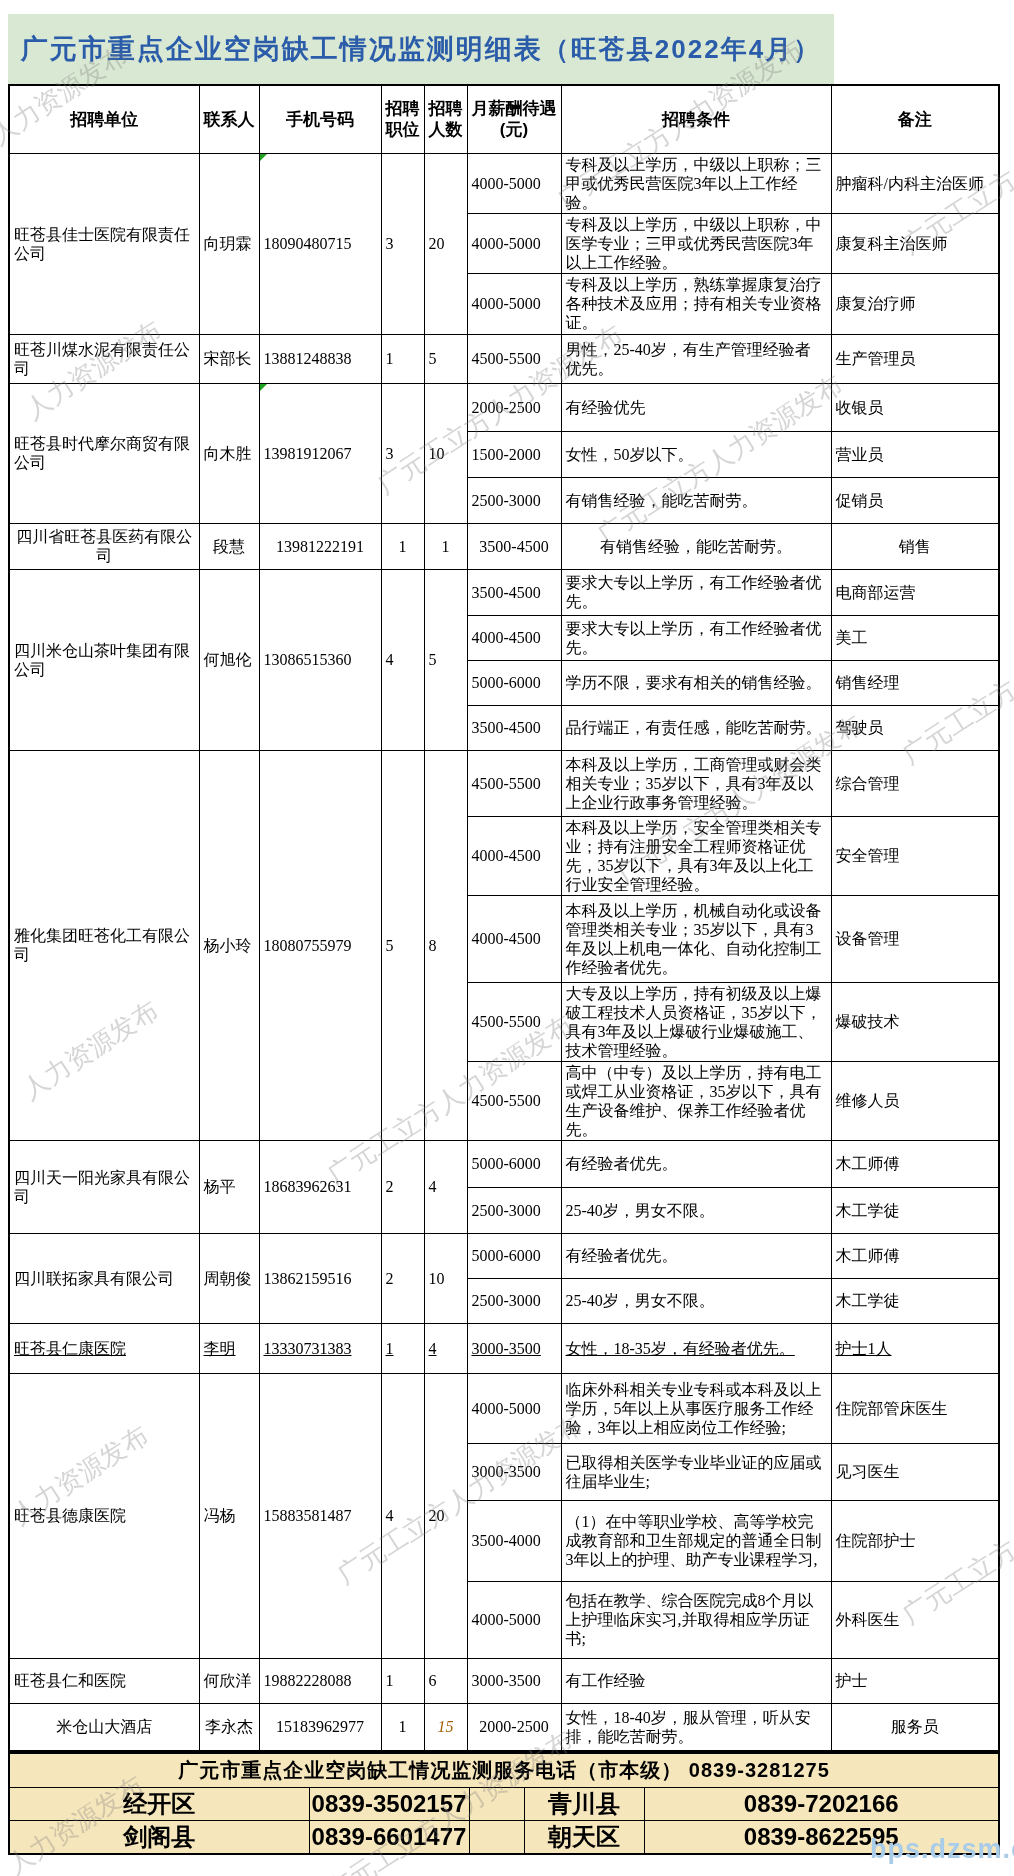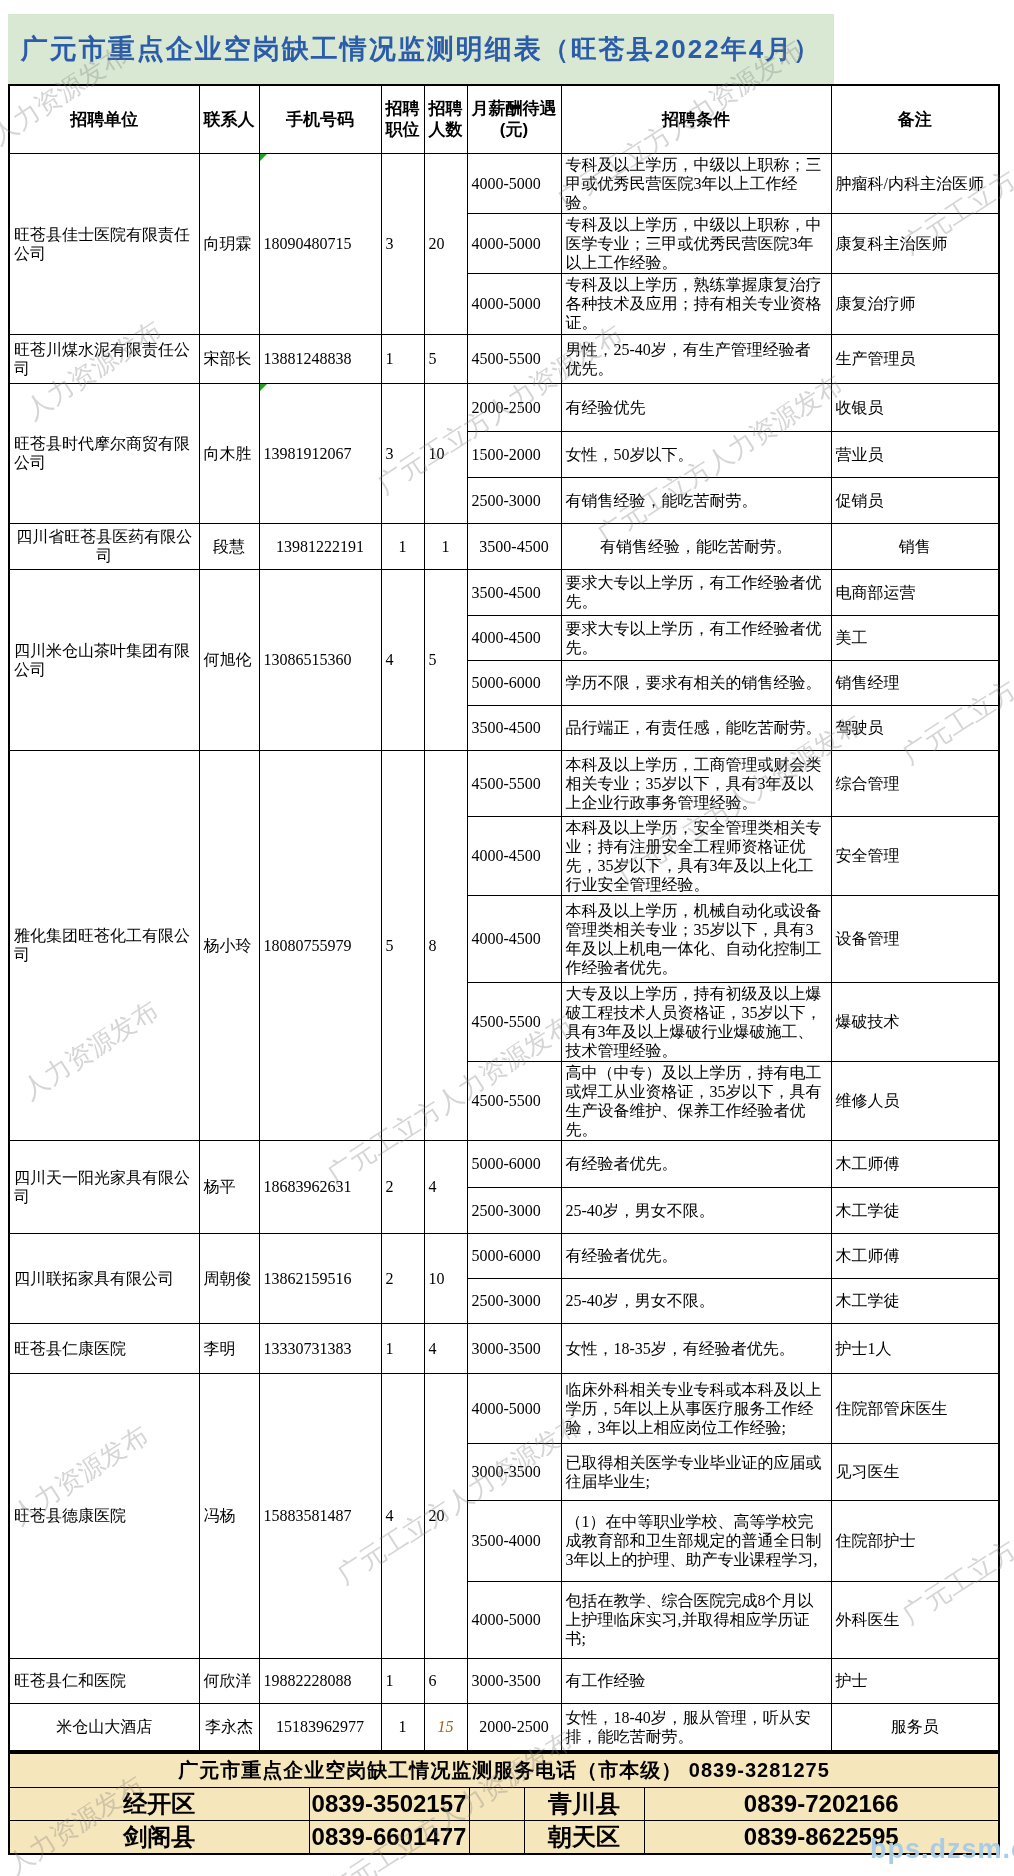--- a/index.html
+++ b/index.html
@@ -258,21 +258,21 @@
         <td rowspan="2">10</td>
         <td>5000-6000</td>
         <td>有经验者优先。</td>
         <td>木工师傅</td>
       </tr>
       <tr style="height: 45px;">
         <td>2500-3000</td>
         <td>25-40岁，男女不限。</td>
         <td>木工学徒</td>
       </tr>
-      <tr style="height: 50px;">
+      <tr style="height: 50px; text-decoration: underline;">
         <td>旺苍县仁康医院</td>
         <td>李明</td>
         <td>13330731383</td>
         <td>1</td>
         <td>4</td>
         <td>3000-3500</td>
         <td>女性，18-35岁，有经验者优先。</td>
         <td>护士1人</td>
       </tr>
       <tr style="height: 70px;">

